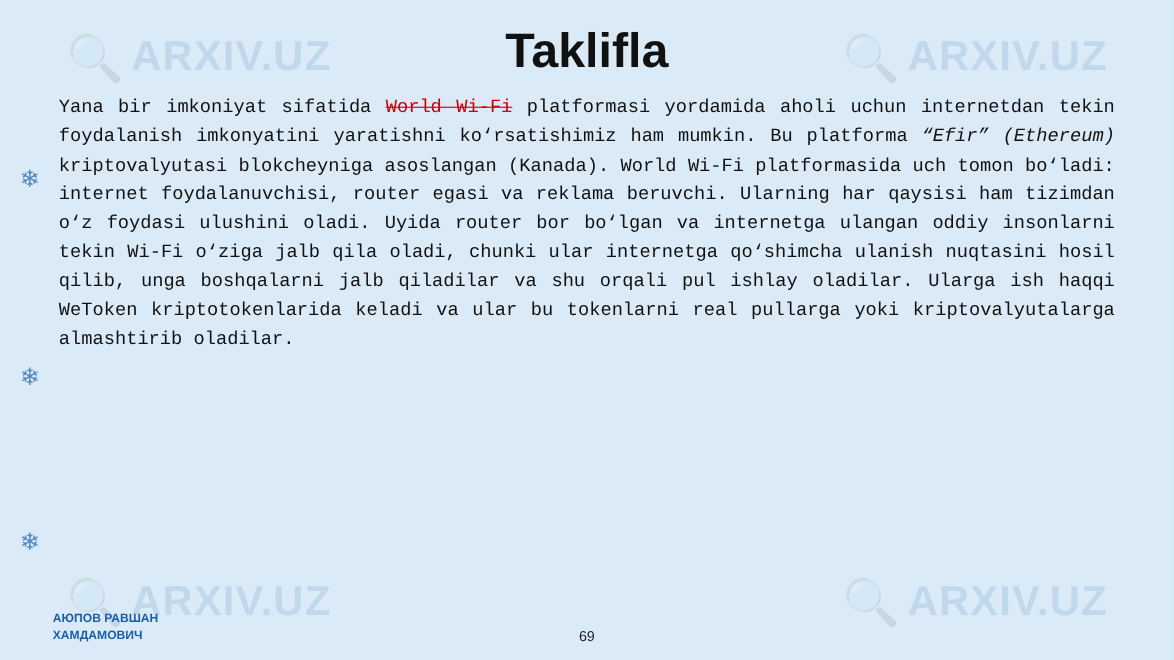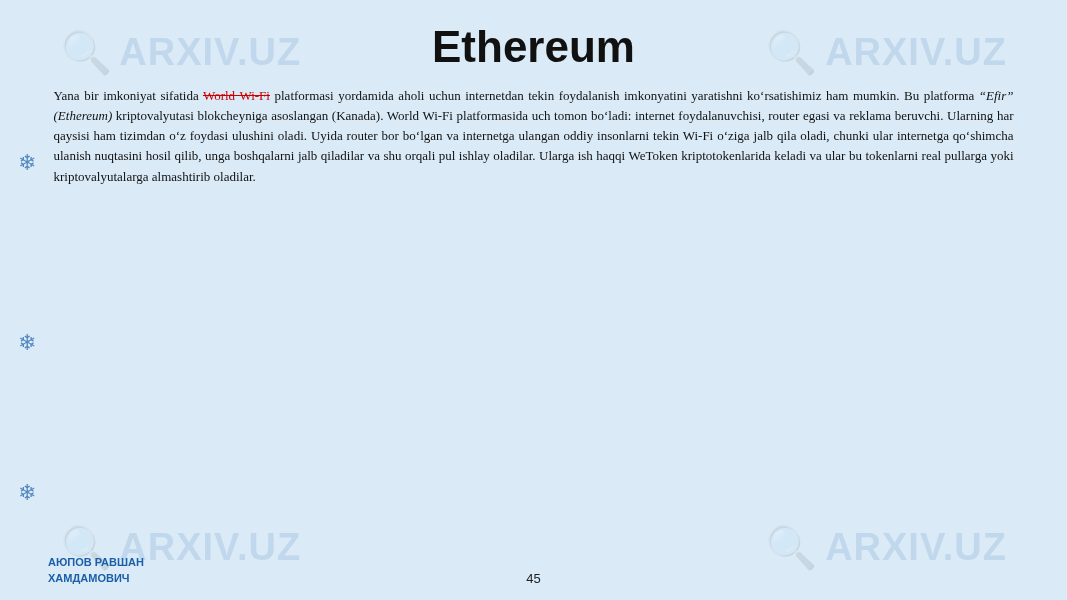--- a/index.html
+++ b/index.html
@@ -50,27 +50,27 @@
       font-size: 44px;
       font-weight: bold;
       color: #111;
       text-align: center;
       margin-bottom: 14px;
       margin-top: 4px;
       font-family: Arial, sans-serif;
     }
 
     .content {
-      font-size: 13px;
+      font-size: 17px;
       line-height: 1.55;
       color: #111;
       text-align: justify;
       max-width: 960px;
       width: 100%;
-      font-family: Liberation Serif, serif;
+      font-family: Liberation Mono, monospace;
     }
 
     .highlight-link {
       color: #cc0000;
       text-decoration: line-through;
     }
 
     .italic-text {
       font-style: italic;
     }
@@ -135,27 +135,27 @@
   </div>
   <div class="watermark wm-br">
     <span class="mag-icon">🔍</span>
     <span>ARXIV.UZ</span>
   </div>
 
   <div class="snowflake sf1">❄</div>
   <div class="snowflake sf2">❄</div>
   <div class="snowflake sf3">❄</div>
 
-  <div class="title">Ethereum</div>
+  <div class="title">Taklifla</div>
 
   <div class="content">
     <span>Yana bir imkoniyat sifatida </span><span class="highlight-link">World Wi-Fi</span><span> platformasi yordamida aholi uchun internetdan tekin foydalanish imkonyatini yaratishni ko‘rsatishimiz ham mumkin. Bu platforma </span><span class="italic-text">“Efir” (Ethereum)</span><span> kriptovalyutasi blokcheyniga asoslangan (Kanada). World Wi-Fi platformasida uch tomon bo‘ladi: internet foydalanuvchisi, router egasi va reklama beruvchi. Ularning har qaysisi ham tizimdan o‘z foydasi ulushini oladi. Uyida router bor bo‘lgan va internetga ulangan oddiy insonlarni tekin Wi-Fi o‘ziga jalb qila oladi, chunki ular internetga qo‘shimcha ulanish nuqtasini hosil qilib, unga boshqalarni jalb qiladilar va shu orqali pul ishlay oladilar. Ularga ish haqqi WeToken kriptotokenlarida keladi va ular bu tokenlarni real pullarga yoki kriptovalyutalarga almashtirib oladilar.</span>
   </div>
 
   <div class="footer">
     <div class="footer-author">
       <div>АЮПОВ РАВШАН</div>
       <div>ХАМДАМОВИЧ</div>
     </div>
-    <div class="footer-page">45</div>
+    <div class="footer-page">69</div>
   </div>
 
 </div>
 
 </body></html>

